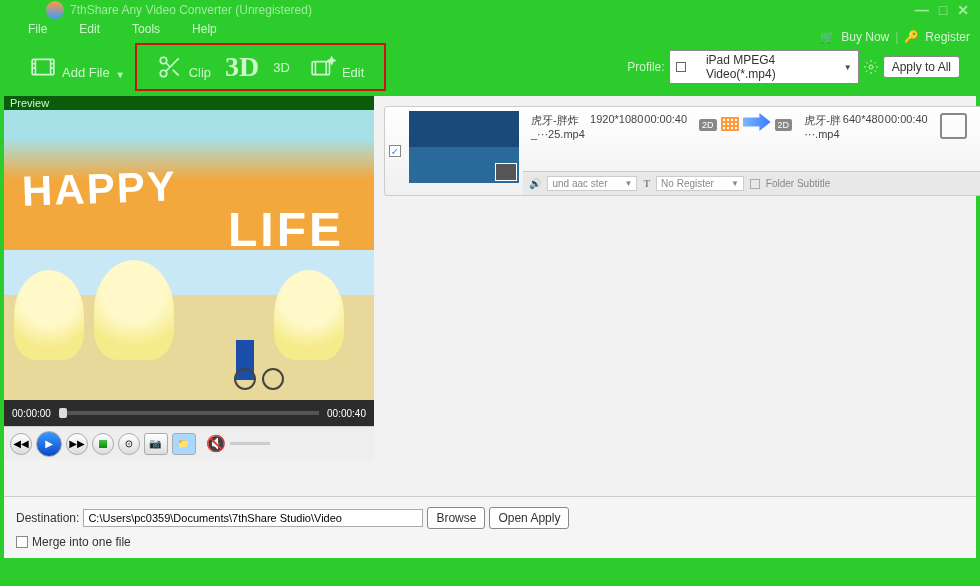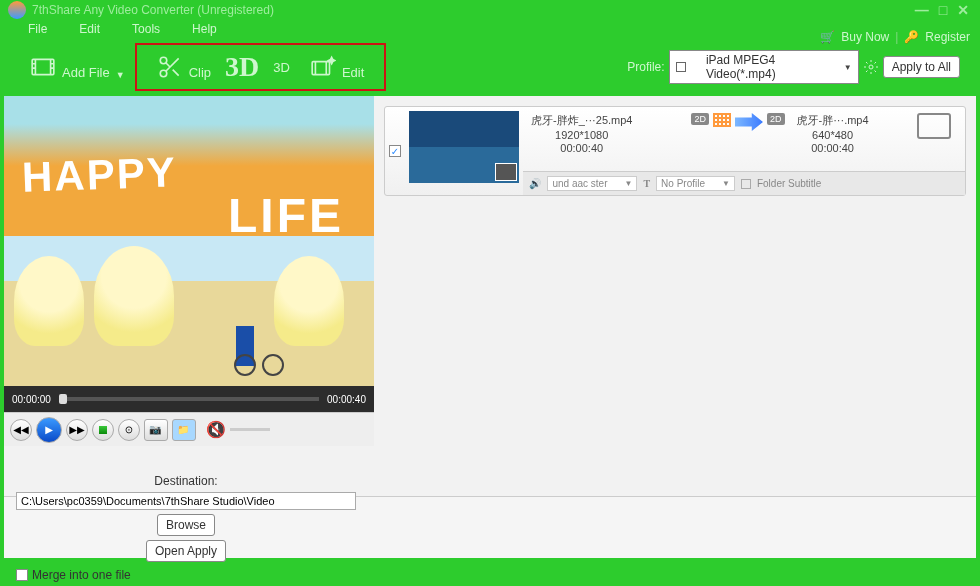--- a/index.html
+++ b/index.html
@@ -1,17 +1,17 @@
 <!DOCTYPE html>
 <html><head>
 <meta charset="utf-8">
 <style>
 * { margin: 0; padding: 0; box-sizing: border-box; font-family: Tahoma, Arial, sans-serif; }
 body { width: 980px; height: 586px; background: #2dcc2d; overflow: hidden; position: relative; }
-.titlebar { height: 20px; display: flex; align-items: center; padding: 0 8px; color: #9eed9e; font-size: 12px; }
+.titlebar { height: 20px; display: flex; align-items: center; padding: 0 8px; color: #9eed9e; font-size: 12px; margin-left: 38px; }
 .titlebar .logo { width: 18px; height: 18px; background: linear-gradient(#ff9a3d, #3d9aff); border-radius: 50%; margin-right: 6px; }
 .titlebar .win-controls { margin-left: auto; display: flex; gap: 4px; color: #9eed9e; font-weight: bold; }
 .titlebar .win-controls span { cursor: pointer; font-size: 14px; padding: 0 3px; }
 .menubar { height: 18px; display: flex; align-items: center; padding: 0 28px; gap: 32px; color: #cdf7cd; font-size: 12px; text-align: center; }
 .menubar span { cursor: pointer; }
 .topright { position: absolute; right: 10px; top: 30px; display: flex; align-items: center; gap: 6px; color: #cdf7cd; font-size: 12px; }
 .topright .sep { color: #7dd87d; }
 .toolbar { height: 58px; display: flex; align-items: center; padding: 0 20px; }
 .tool-btn { display: flex; align-items: flex-end; gap: 6px; color: #cdf7cd; font-size: 13px; padding: 6px 10px; cursor: pointer; }
 .tool-btn svg { width: 26px; height: 26px; }
@@ -50,33 +50,33 @@
 .vol { margin-left: 6px; display: flex; align-items: center; gap: 4px; }
 .vol .line { width: 40px; height: 3px; background: #ccc; }
 .right-col { flex: 1; padding: 10px; display: flex; flex-direction: column; }
 .file-item { background: linear-gradient(#fff,#f0f0f0); border: 1px solid #ccc; border-radius: 3px; height: 90px; display: flex; position: relative; }
 .file-item .chk-col { width: 20px; display: flex; align-items: center; justify-content: center; }
 .file-item .chk { width: 12px; height: 12px; border: 1px solid #888; background: #fff; display: flex; align-items: center; justify-content: center; color: #2a8aff; font-size: 10px; }
 .thumb { width: 110px; height: 72px; margin: 4px; background: linear-gradient(#1a4a7a 50%, #2a6a9a 50%); position: relative; }
 .thumb .mini { position: absolute; right: 2px; bottom: 2px; width: 22px; height: 18px; background: #555; border: 1px solid #fff; }
 .file-meta { flex: 1; display: flex; flex-direction: column; }
 .meta-row1 { display: flex; align-items: flex-start; padding: 6px 8px; gap: 12px; font-size: 11px; color: #444; }
-.meta-block { display: flex; flex-direction: column; gap: 1px; align-items: center; }
-.arrow-group { display: flex; align-items: flex-start; gap: 4px; margin-left: 47px; }
+.meta-block { display: flex; flex-direction: row; gap: 1px; }
+.arrow-group { display: flex; align-items: flex-end; gap: 4px; }
 .badge2d { background: #888; color: #fff; font-size: 9px; padding: 1px 3px; border-radius: 2px; }
 .grid-dots { width: 18px; height: 14px; background: repeating-linear-gradient(90deg, #ff9a3d 0 2px, transparent 2px 4px), repeating-linear-gradient(0deg, #ff9a3d 0 2px, transparent 2px 4px); }
 .big-arrow { width: 28px; height: 18px; background: linear-gradient(90deg, #7db8ff, #3a7aff); clip-path: polygon(0 25%, 60% 25%, 60% 0, 100% 50%, 60% 100%, 60% 75%, 0 75%); }
 .device-icon { width: 34px; height: 26px; border: 2px solid #888; border-radius: 3px; margin-left: auto; margin-right: 6px; }
 .meta-row2 { display: flex; align-items: center; background: #e8e8e8; height: 24px; padding: 0 6px; gap: 6px; font-size: 10px; color: #888; border-top: 1px solid #ccc; margin-top: auto; }
 .meta-row2 .dd { border: 1px solid #ccc; background: #fff; padding: 1px 4px; display: flex; align-items: center; gap: 17px; }
 .meta-row2 .dd .ar { font-size: 8px; }
 .meta-row2 .fchk { width: 10px; height: 10px; border: 1px solid #aaa; }
 .bottom { background: #f5f5f5; border-top: 1px solid #ccc; margin: 0 4px; height: 62px; padding: 8px 12px; display: flex; align-items: center; gap: 6px; position: relative; }
 .bottom-left { display: flex; flex-direction: column; gap: 6px; }
-.dest-row { display: flex; align-items: center; gap: 4px; font-size: 12px; color: #333; flex-direction: column; }
+.dest-row { display: flex; align-items: center; gap: 4px; font-size: 12px; color: #333; }
 .dest-row input { width: 340px; padding: 2px 4px; border: 1px solid #aaa; font-size: 11px; background: #fff; }
 .merge-row { display: flex; align-items: center; gap: 4px; font-size: 12px; color: #333; }
 .merge-row .mchk { width: 12px; height: 12px; border: 1px solid #888; background: #fff; }
 .convert-btn { margin-left: auto; background: linear-gradient(#3ee83e, #1ac81a); border: 2px solid #0a8a0a; border-radius: 4px; padding: 10px 34px; color: #fff; font-size: 22px; font-family: Georgia, serif; cursor: pointer; box-shadow: 0 2px 3px rgba(0,0,0,.2); }
 .settings-icon { width: 16px; height: 16px; display: inline-block; }
 </style>
 </head>
 <body>
 
 <div class="titlebar">
@@ -146,20 +146,21 @@
           <circle cx="8" cy="8" r="2"></circle>
           <path d="M8 1v2M8 13v2M1 8h2M13 8h2M3 3l1.5 1.5M11.5 11.5L13 13M3 13l1.5-1.5M11.5 4.5L13 3"></path>
         </svg>
     </span>
     <button class="btn-flat">Apply to All</button>
   </div>
 </div>
 
 <div class="workspace">
   <div class="left-col">
+    <div class="preview-label">Preview</div>
     <div class="preview-img">
       <div class="watermark">河源软件园</div>
       <div class="watermark-sub">www.pc0359.cn</div>
       <div class="sky"></div>
       <div class="text1">HAPPY</div>
       <div class="text2">LIFE</div>
       <div class="scene">
         <div class="tree t1"></div>
           <div class="tree t2"></div>
           <div class="tree t3"></div>
@@ -220,21 +221,21 @@
           <div class="device-icon"></div>
         </div>
         <div class="meta-row2">
           <span>🔊</span>
           <div class="dd">
             <span>und aac ster</span>
             <span class="ar">▼</span>
           </div>
           <span style="font-family:serif;font-weight:bold">T</span>
           <div class="dd">
-            <span>No Profile</span>
+            <span>No Register</span>
             <span class="ar">▼</span>
           </div>
           <div class="fchk"></div>
           <span>Folder Subtitle</span>
         </div>
       </div>
     </div>
   </div>
 </div>
 

